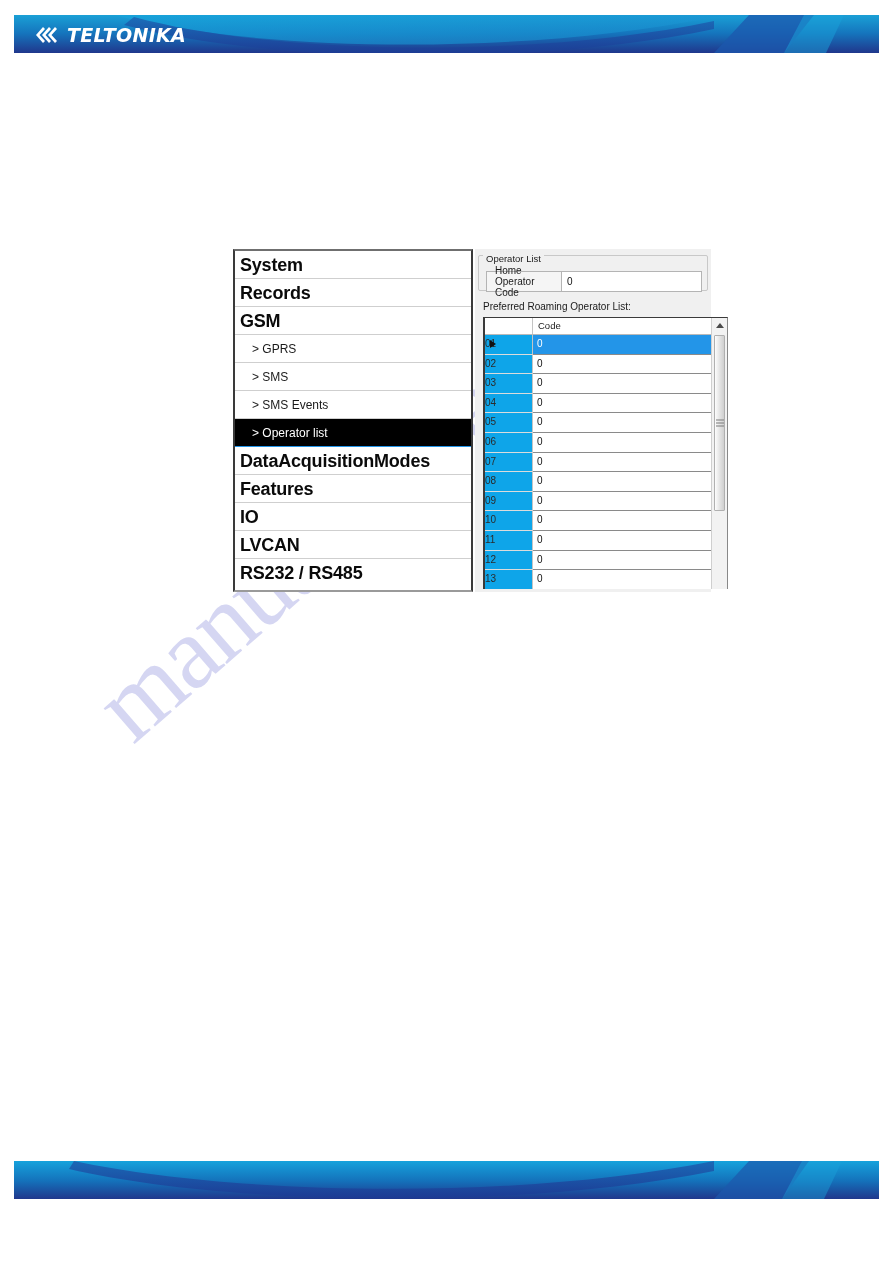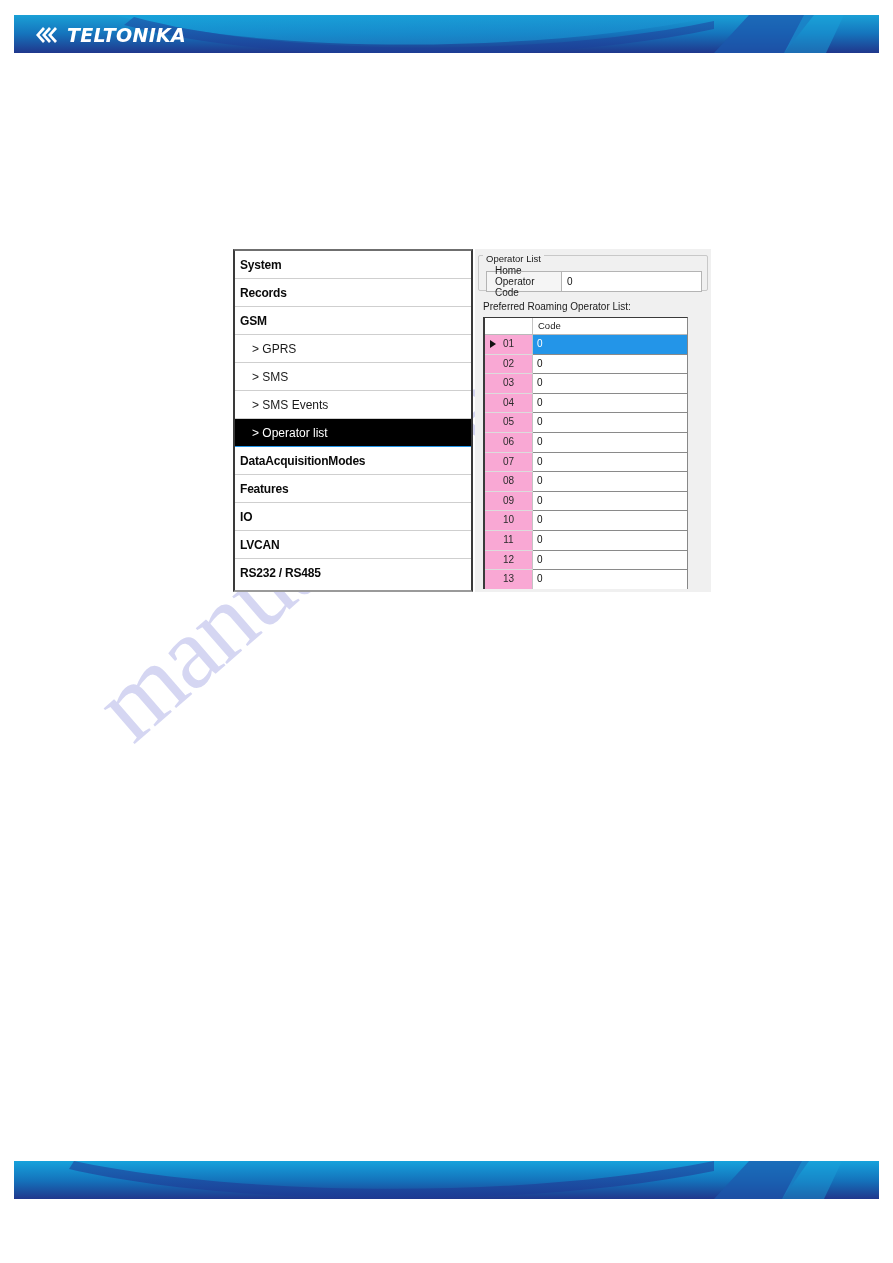--- a/index.html
+++ b/index.html
@@ -103,21 +103,21 @@
     height: 28px;
     line-height: 28px;
     box-sizing: border-box;
     border-bottom: 1px solid #cfcfcf;
     color: #0a0a0a;
     white-space: nowrap;
     overflow: hidden;
   }
   .nav-item:last-child { border-bottom: none; }
   .nav-item.top {
-    font-size: 12px;
+    font-size: 18px;
     font-weight: bold;
     padding-left: 5px;
     letter-spacing: -0.2px;
   }
   .nav-item.sub {
     font-size: 12px;
     font-weight: normal;
     padding-left: 17px;
     color: #1a1a1a;
     letter-spacing: 0px;
@@ -212,30 +212,29 @@
     font-size: 10px;
     color: #1a1a1a;
     white-space: nowrap;
   }
 
   
   .grid {
     position: absolute;
     left: 8px;
     top: 68px;
-    width: 205px;
+    width: 245px;
     height: 272px;
     background: #ffffff;
     border-left: 2px solid #3a3a3a;
     border-top: 1px solid #3a3a3a;
     border-right: 1px solid #888888;
     box-sizing: border-box;
     display: flex;
     overflow: hidden;
-    flex-direction: column;
   }
   .grid-body {
     flex: 1;
     min-width: 0;
     display: flex;
     flex-direction: column;
   }
   .grid-head {
     display: flex;
     height: 16px;
@@ -261,25 +260,24 @@
     display: flex;
     height: 19.6px;
     flex: 0 0 19.6px;
   }
   .gr-num {
     width: 48px;
     flex: 0 0 48px;
     box-sizing: border-box;
     border-right: 1px solid #c4c4c4;
     border-bottom: 1px solid #dcdcdc;
-    background: #f9a8d4;
+    background: #0ea5e9;
     position: relative;
     font-size: 10px;
     color: #2b2b2b;
-    text-align: center;
     line-height: 18.6px;
   }
   .gr-marker {
     position: absolute;
     left: 5px;
     top: 50%;
     margin-top: -4px;
     width: 0;
     height: 0;
     border-top: 4px solid transparent;

